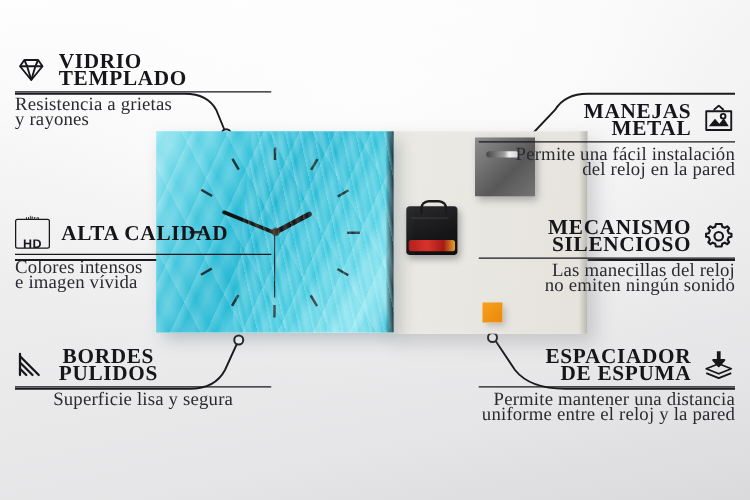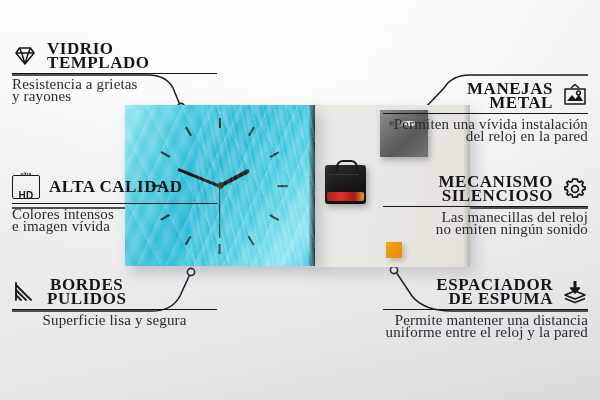--- a/index.html
+++ b/index.html
@@ -207,21 +207,21 @@
       <svg class="ico" viewBox="0 0 26 26">
         <g fill="none" stroke="#17171b" stroke-width="1.5" stroke-linejoin="round">
           <path d="M9,5 L13,1.5 L17,5"></path>
           <rect x="3" y="6" width="20" height="15"></rect>
           <path d="M5,18 L10,12 L13.5,16 L17,11.5 L21,18 Z" fill="#17171b" stroke="none"></path>
           <circle cx="16.5" cy="10" r="1.9"></circle>
         </g>
       </svg>
     </div>
     <div class="c-rule"></div>
-    <div class="c-desc">Permiten una vívida instalación</div>
+    <div class="c-desc">Permite una fácil instalación</div>
     <div class="c-desc">del reloj en la pared</div>
   </div>
 
   <div class="callout right" style="left:383px;top:175px;">
     <div class="c-head">
       <div>
         <div class="c-title">MECANISMO</div>
         <div class="c-title">SILENCIOSO</div>
       </div>
       <svg class="ico" viewBox="0 0 26 26">

